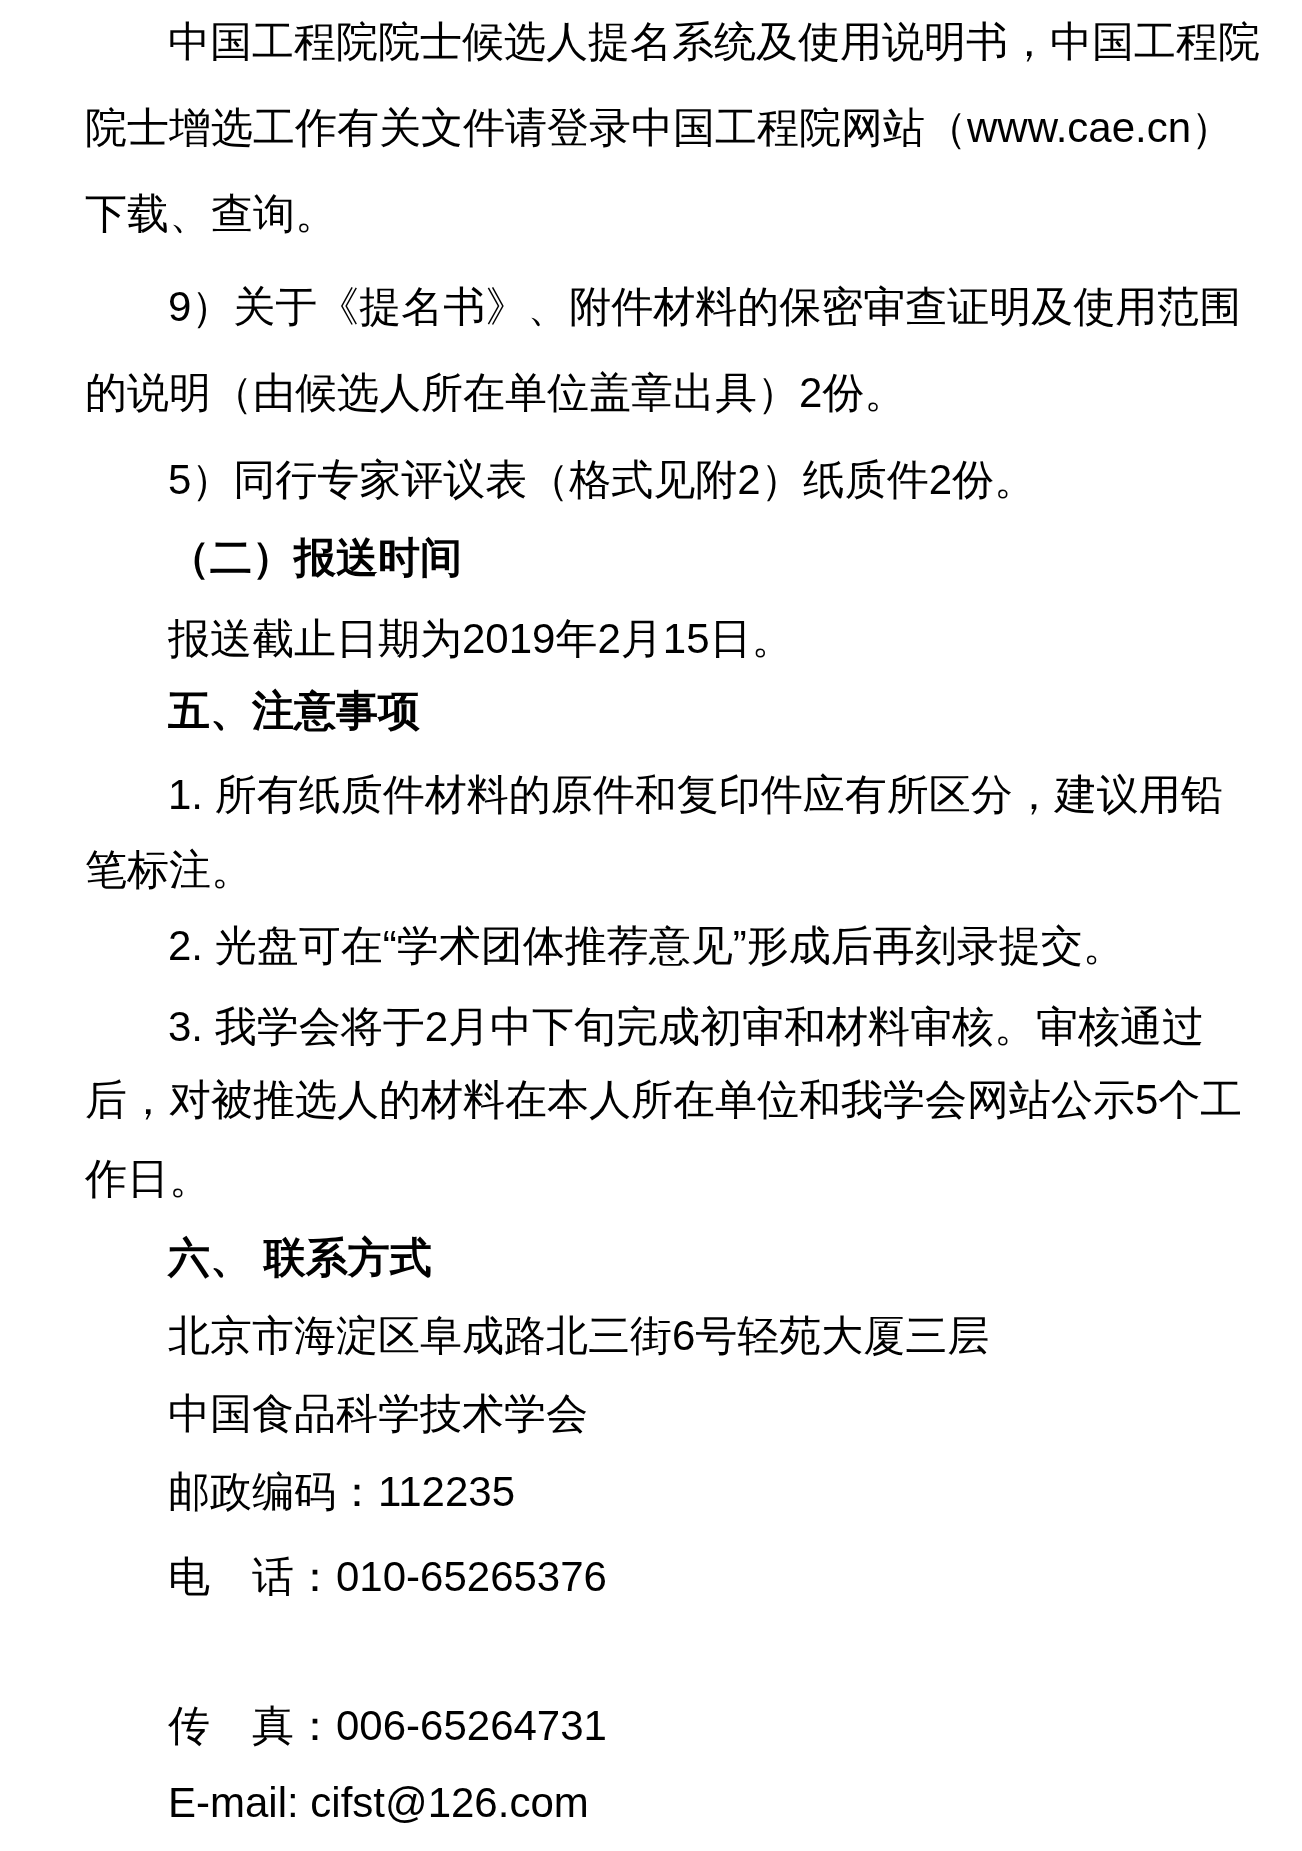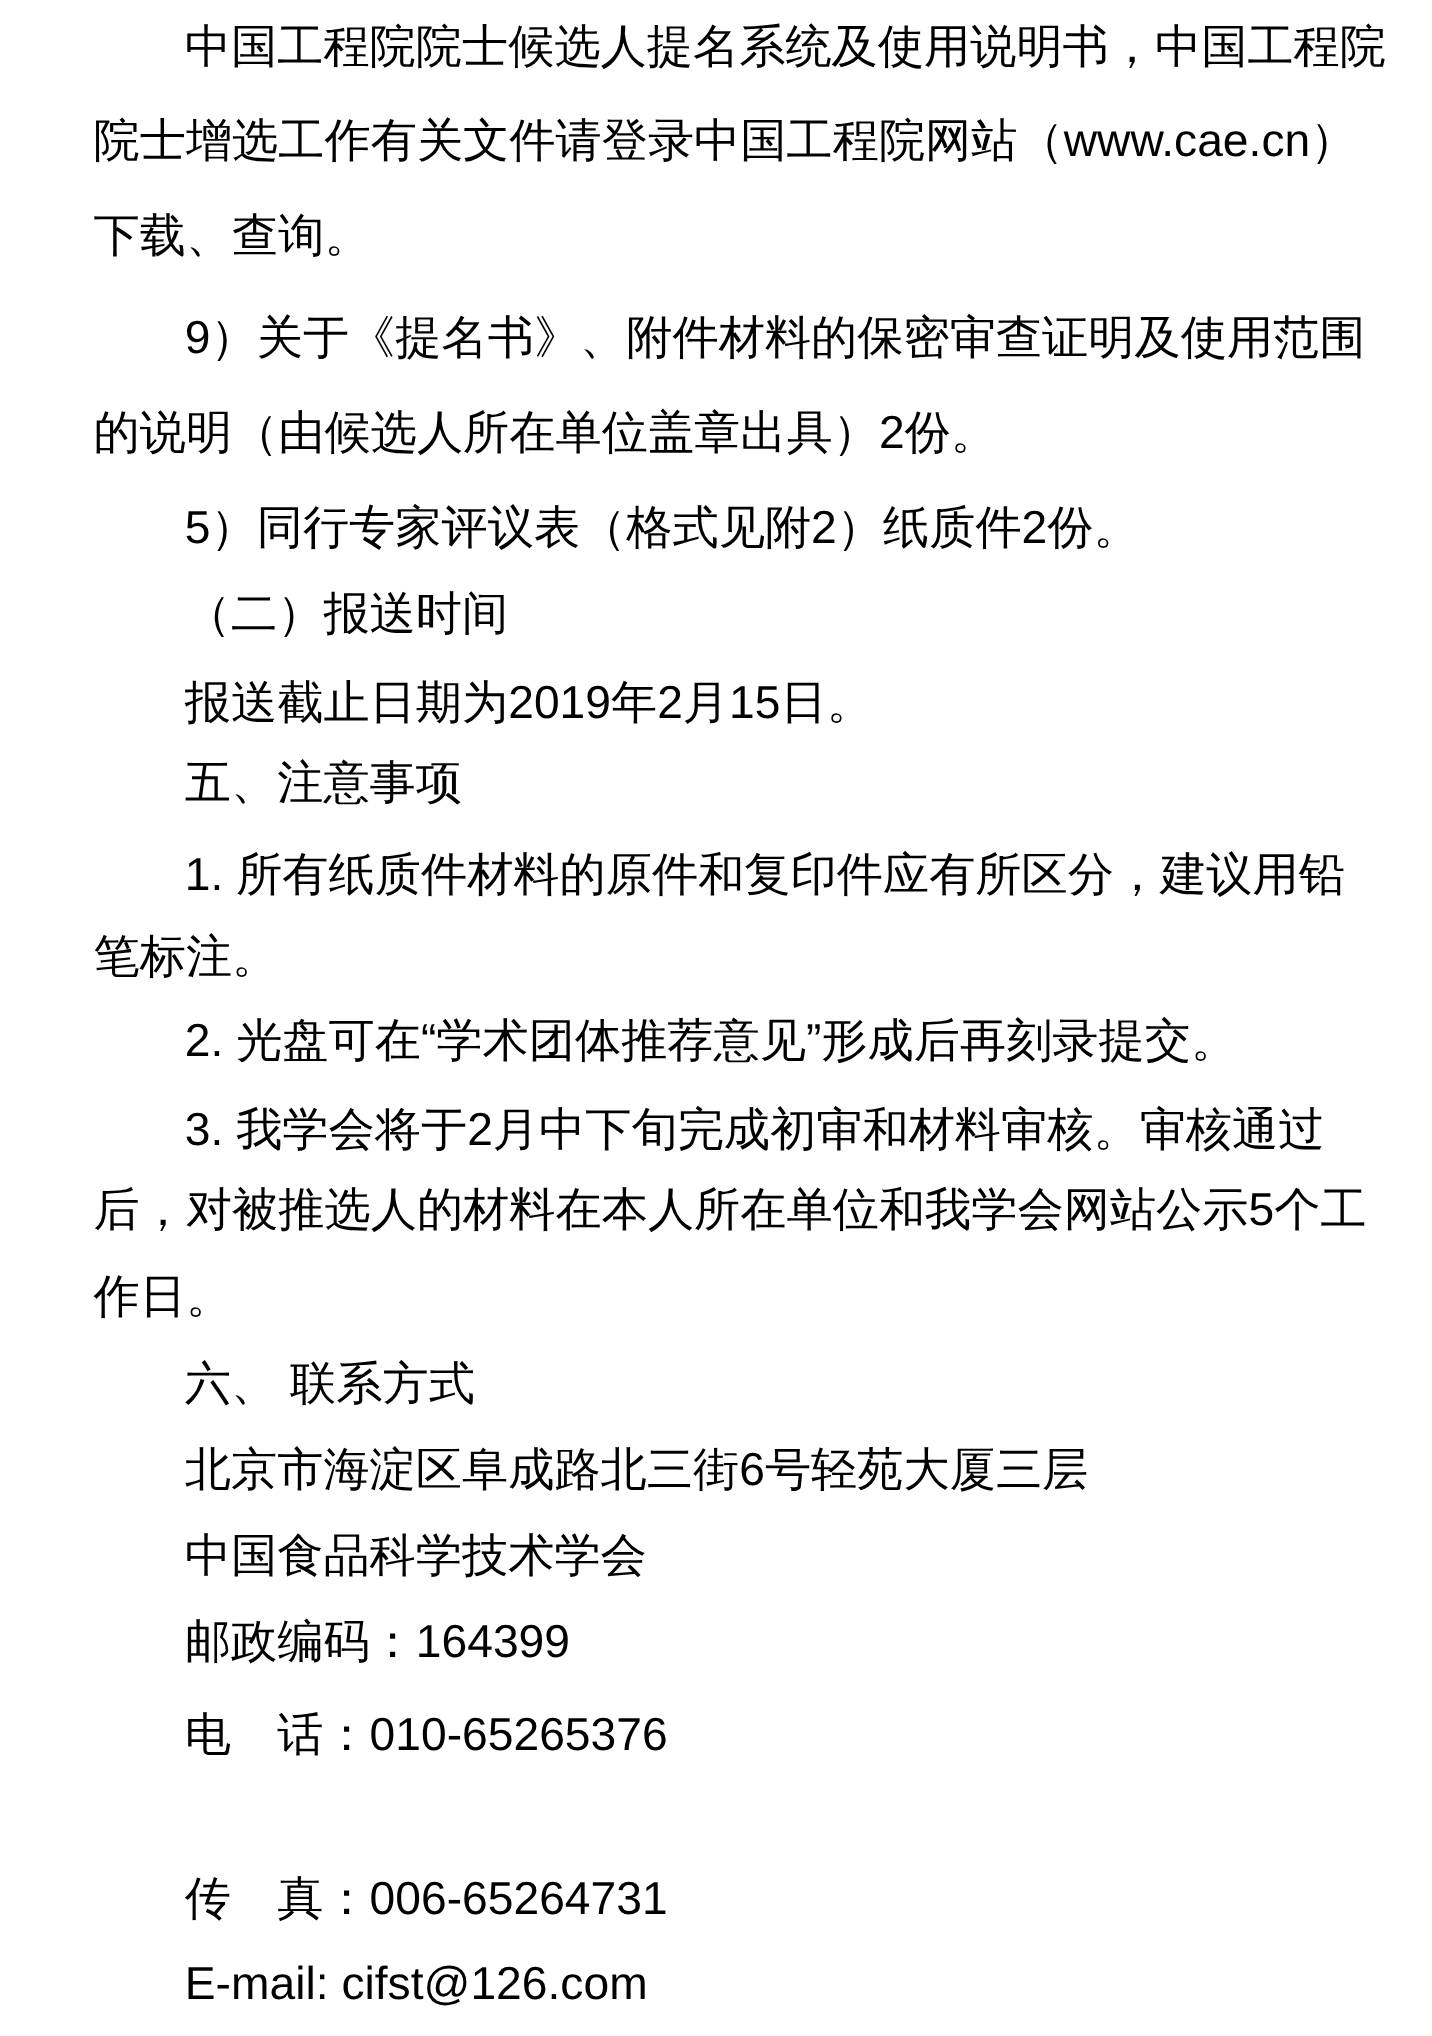--- a/index.html
+++ b/index.html
@@ -16,21 +16,21 @@
   .ln {
     position: absolute;
     left: 85px;
     font-size: 42px;
     line-height: 78px;
     white-space: nowrap;
     letter-spacing: 0;
     font-weight: 400;
   }
   .indent { left: 168px; }
-  .b { font-weight: 400; }
+  .b { font-weight: 700; }
 </style>
 </head>
 <body>
 
 <div class="page">
   <div class="ln indent" style="top:3px">中国工程院院士候选人提名系统及使用说明书，中国工程院</div>
   <div class="ln" style="top:89px">院士增选工作有关文件请登录中国工程院网站（www.cae.cn）</div>
   <div class="ln" style="top:175px">下载、查询。</div>
   <div class="ln indent" style="top:268px">9）关于《提名书》、附件材料的保密审查证明及使用范围</div>
   <div class="ln" style="top:354px">的说明（由候选人所在单位盖章出具）2份。</div>
@@ -40,17 +40,17 @@
   <div class="ln indent b" style="top:672px">五、注意事项</div>
   <div class="ln indent" style="top:756px">1. 所有纸质件材料的原件和复印件应有所区分，建议用铅</div>
   <div class="ln" style="top:831px">笔标注。</div>
   <div class="ln indent" style="top:907px">2. 光盘可在“学术团体推荐意见”形成后再刻录提交。</div>
   <div class="ln indent" style="top:988px">3. 我学会将于2月中下旬完成初审和材料审核。审核通过</div>
   <div class="ln" style="top:1061px">后，对被推选人的材料在本人所在单位和我学会网站公示5个工</div>
   <div class="ln" style="top:1140px">作日。</div>
   <div class="ln indent b" style="top:1219px">六、 联系方式</div>
   <div class="ln indent" style="top:1297px">北京市海淀区阜成路北三街6号轻苑大厦三层</div>
   <div class="ln indent" style="top:1375px">中国食品科学技术学会</div>
-  <div class="ln indent" style="top:1453px">邮政编码：164399</div>
+  <div class="ln indent" style="top:1453px">邮政编码：112235</div>
   <div class="ln indent" style="top:1538px">电　话：010-65265376</div>
   <div class="ln indent" style="top:1687px">传　真：006-65264731</div>
   <div class="ln indent" style="top:1764px">E-mail: cifst@126.com</div>
 </div>
 
 </body></html>

